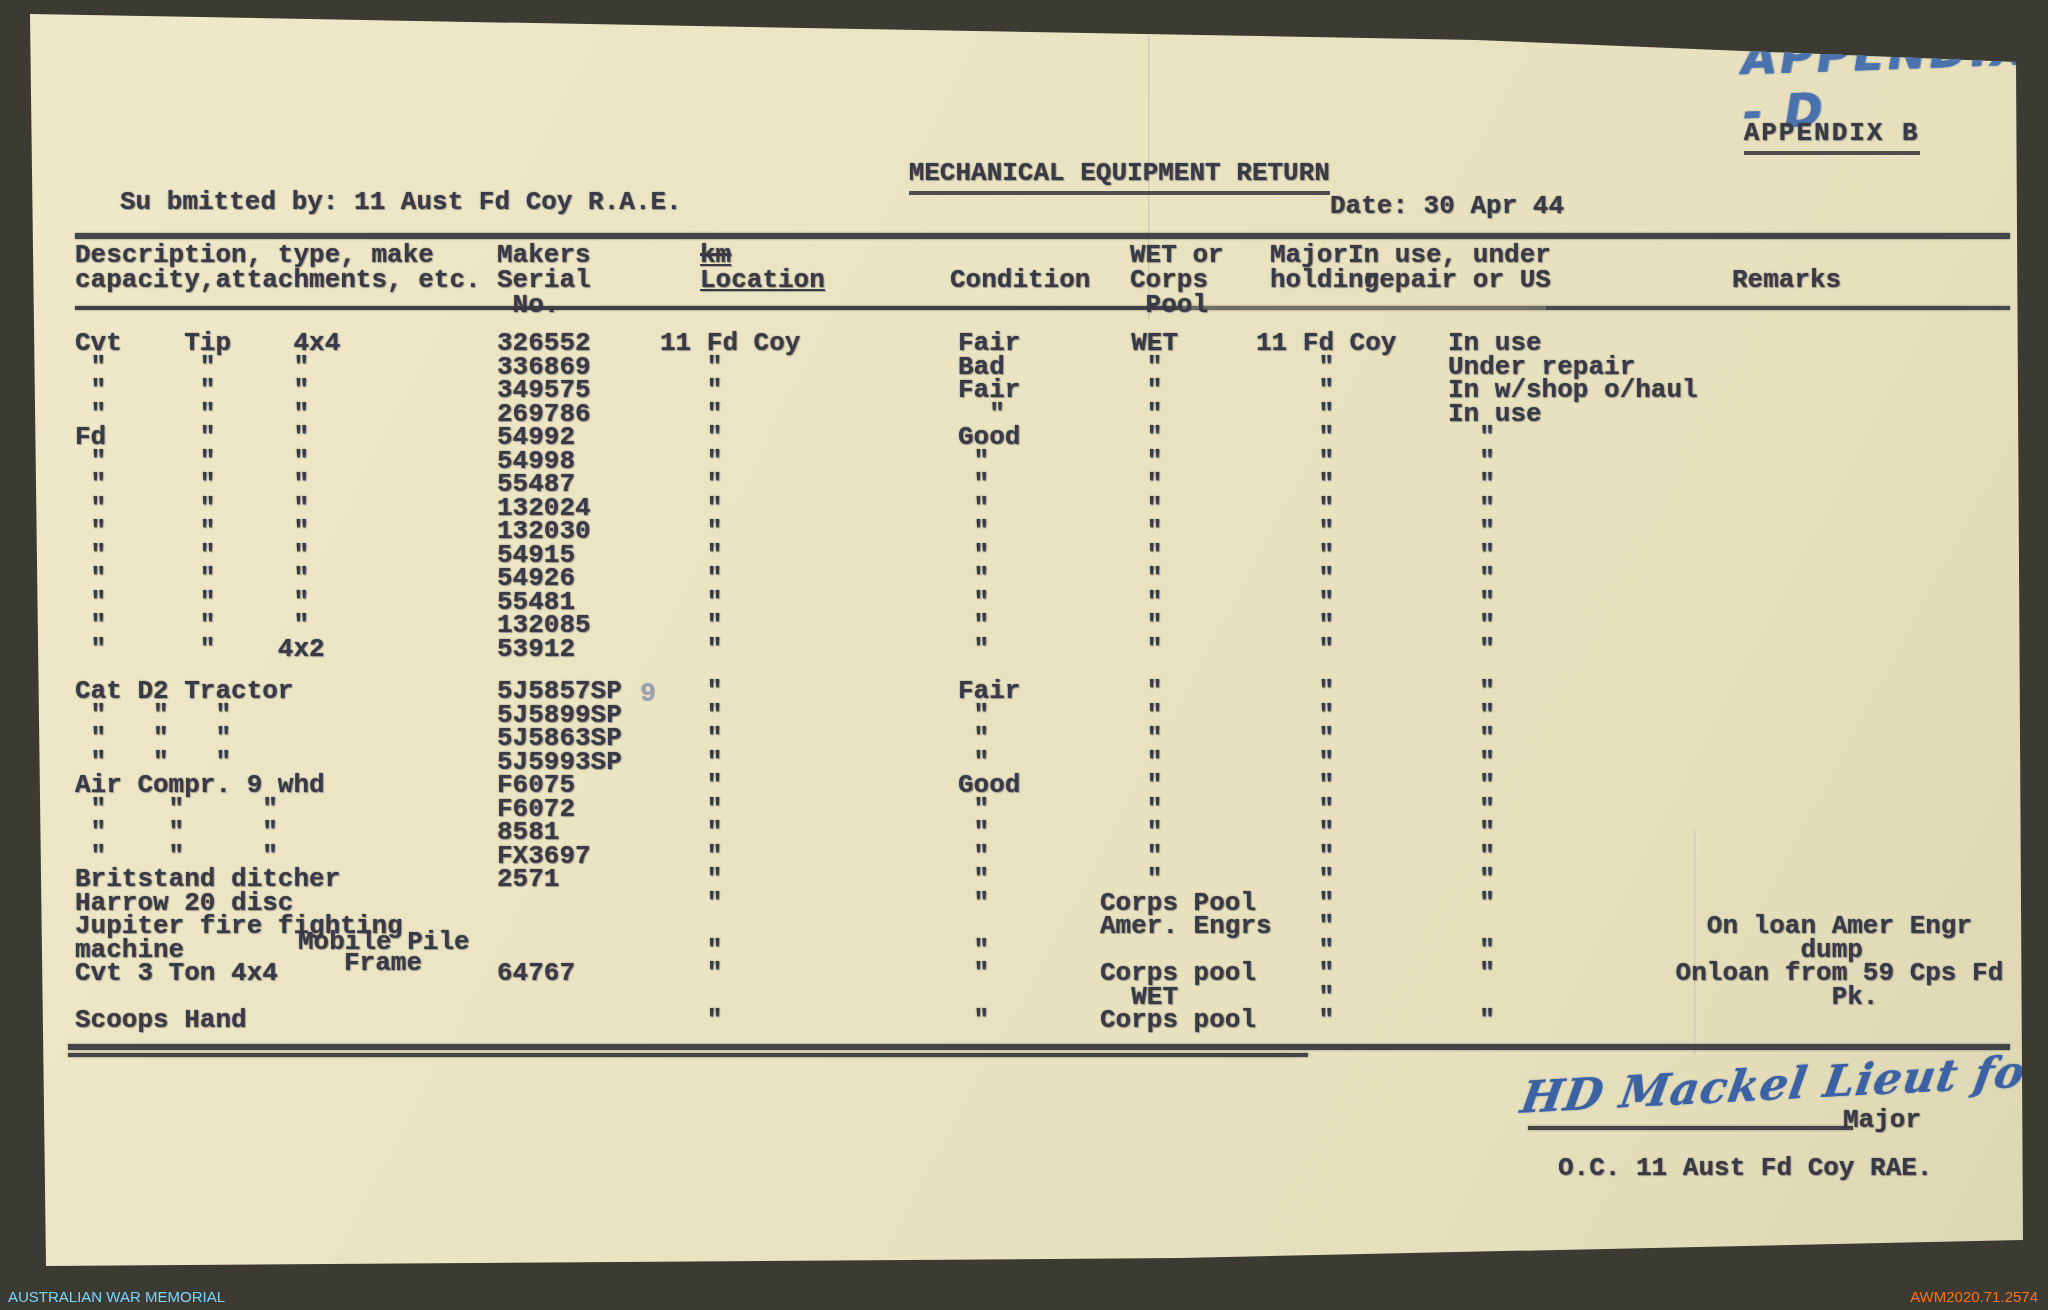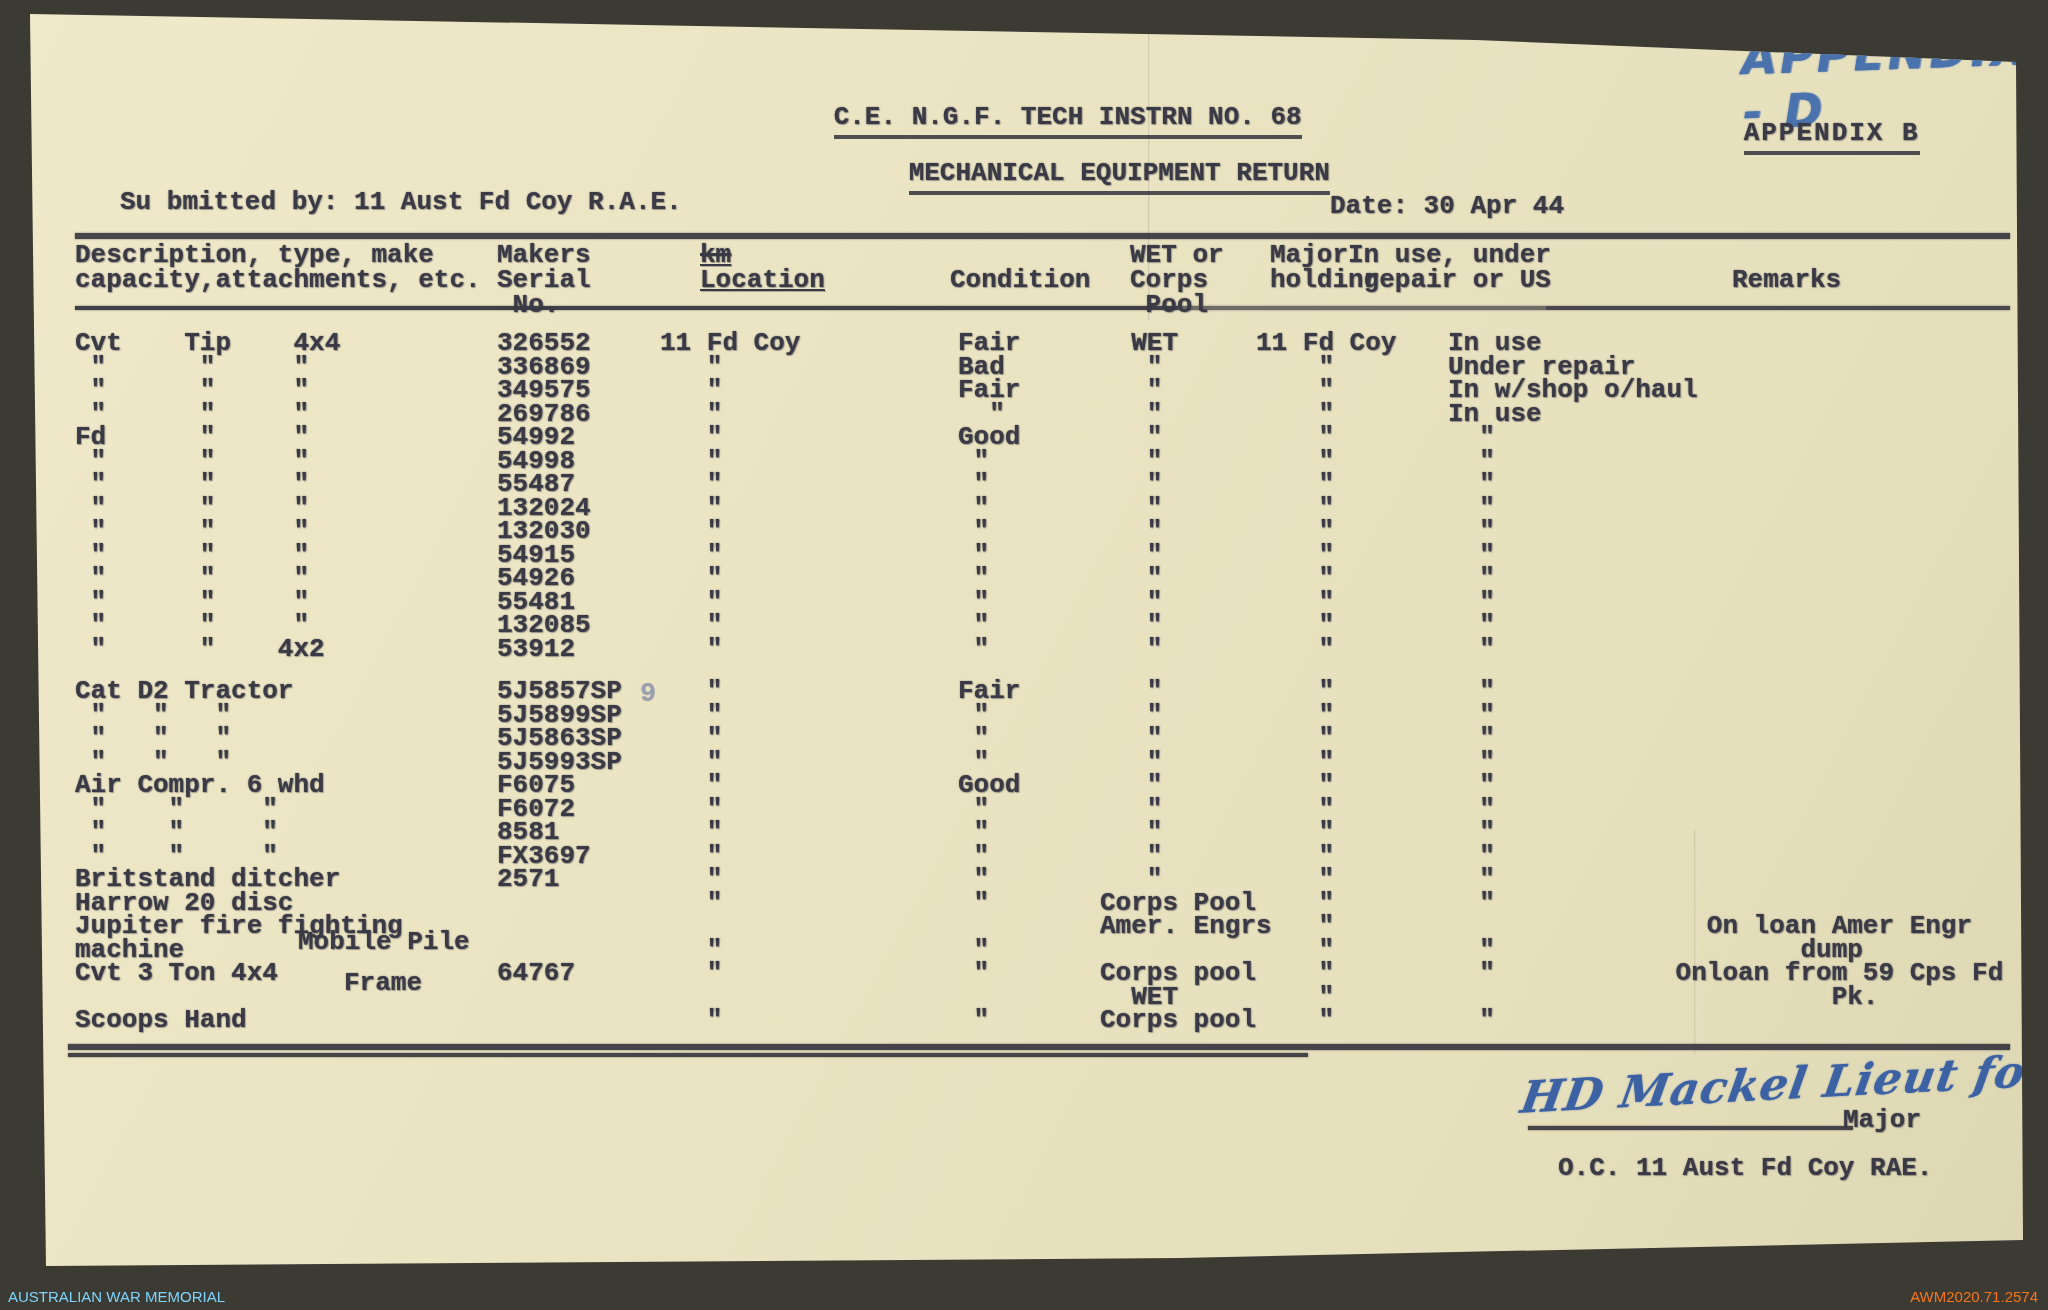--- a/index.html
+++ b/index.html
@@ -59,23 +59,20 @@
 
 <div id="stage">
 
   <div id="paper">
     <div id="crease-v1" class="crease"></div>
     <div id="crease-v2" class="crease"></div>
     <div id="crease-top" class="crease"></div>
 
     <div id="appendix-d">APPENDIX - D</div>
 
-    <div class="tw sz" style="left:740px;top:80px;">
-      <span class="uline">C.E. N.G.F. TECH INSTRN NO. 68</span>
-    </div>
     <div class="tw sz" style="left:1638px;top:96px;letter-spacing:2px;">
       <span class="uline">APPENDIX B</span>
     </div>
     <div class="tw sz" style="left:815px;top:136px;">
       <span class="uline">MECHANICAL EQUIPMENT RETURN</span>
     </div>
     <div class="tw sz" style="left:120px;top:190px;">Su bmitted by: 11 Aust Fd Coy R.A.E.</div>
     <div class="tw sz" style="left:1330px;top:194px;">Date: 30 Apr 44</div>
 
     <div id="rule-top" class="rule"></div>
@@ -251,21 +248,21 @@
         <div class="trow">
           <span class="cell tw c0"> "   "   "</span>
           <span class="cell tw c1">5J5993SP</span>
           <span class="cell tw c2">   "</span>
           <span class="cell tw c3"> "</span>
           <span class="cell tw c4">   "</span>
           <span class="cell tw c5">    "</span>
           <span class="cell tw c6">  "</span>
         </div>
         <div class="trow">
-          <span class="cell tw c0">Air Compr. 6 whd</span>
+          <span class="cell tw c0">Air Compr. 9 whd</span>
           <span class="cell tw c1">F6075</span>
           <span class="cell tw c2">   "</span>
           <span class="cell tw c3">Good</span>
           <span class="cell tw c4">   "</span>
           <span class="cell tw c5">    "</span>
           <span class="cell tw c6">  "</span>
         </div>
         <div class="trow">
           <span class="cell tw c0"> "    "     "</span>
           <span class="cell tw c1">F6072</span>
@@ -344,21 +341,21 @@
           <span class="cell tw c2">   "</span>
           <span class="cell tw c3"> "</span>
           <span class="cell tw c4">Corps pool</span>
           <span class="cell tw c5">    "</span>
           <span class="cell tw c6">  "</span>
         </div>
       </div>
 
     <div id="pencil-9">9</div>
     <div class="tw" style="left:298px;top:927px;font-size:26px;">Mobile Pile</div>
-    <div class="tw" style="left:344px;top:948px;font-size:26px;margin-top:20px;">Frame</div>
+    <div class="tw" style="left:344px;top:948px;font-size:26px;">Frame</div>
 
     <div id="signature">HD Mackel Lieut for</div>
     <div id="sig-rule" class="rule"></div>
     <div class="tw sz" style="left:1843px;top:1108px;">Major</div>
     <div class="tw sz" style="left:1558px;top:1156px;">O.C. 11 Aust Fd Coy RAE.</div>
   </div>
 
   <div id="footer-left" class="footer">AUSTRALIAN WAR MEMORIAL</div>
   <div id="footer-right" class="footer">AWM2020.71.2574</div>
 </div>

